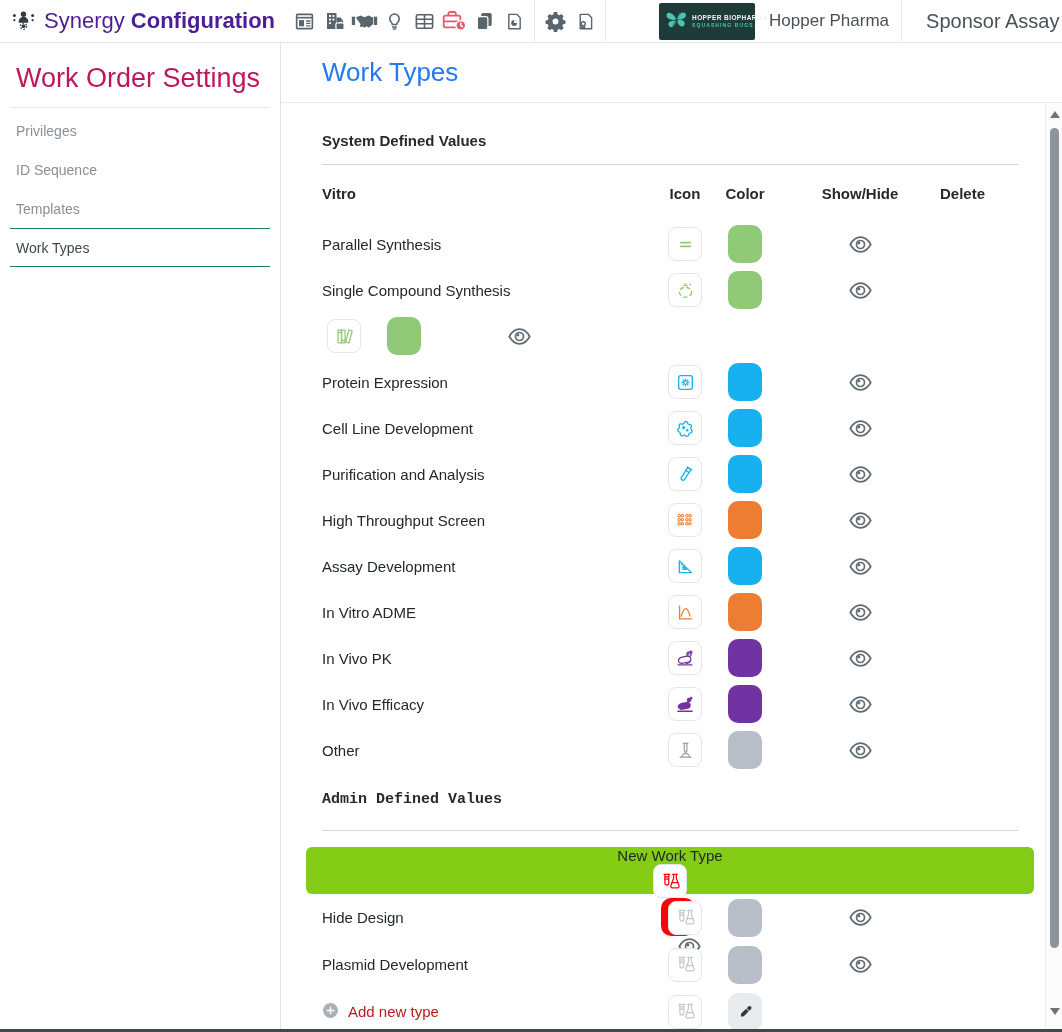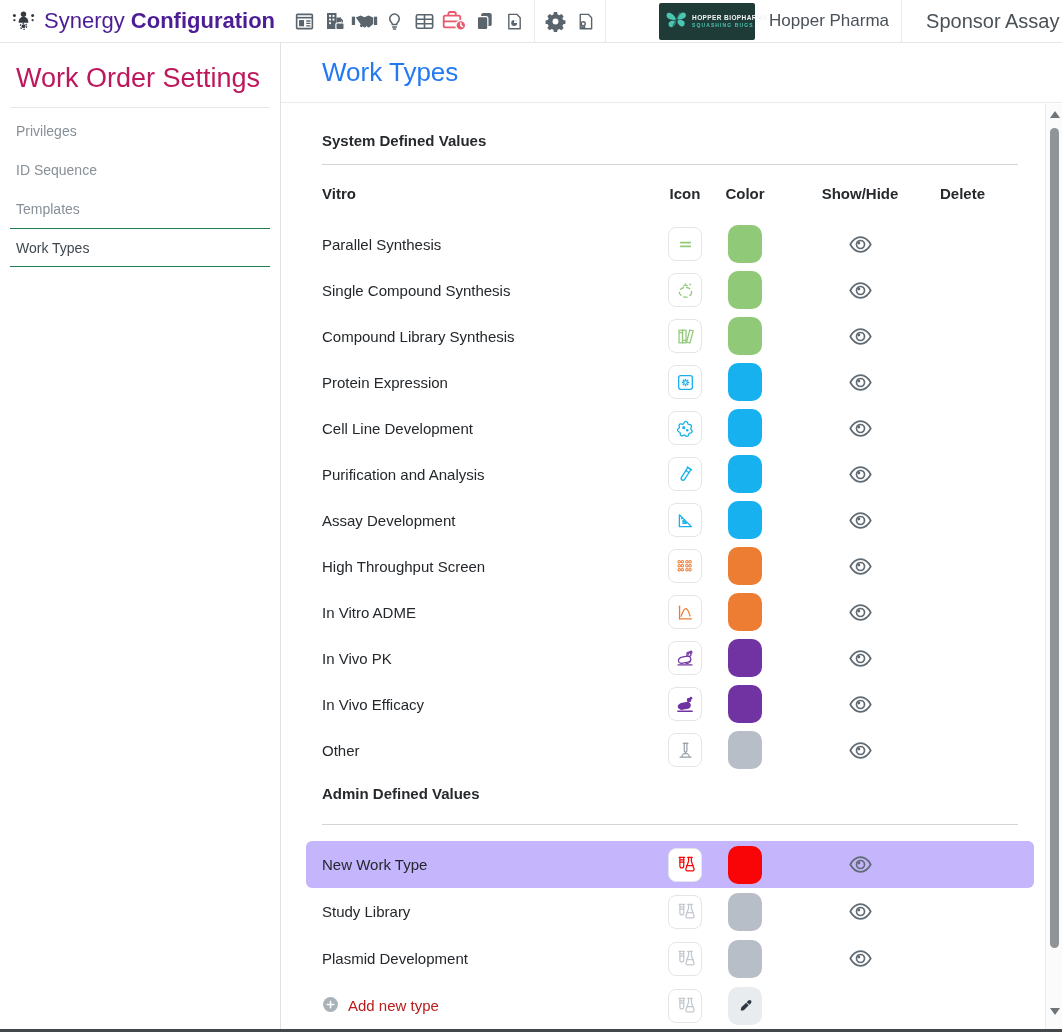--- a/index.html
+++ b/index.html
@@ -27,28 +27,28 @@
   .sb-divider { border-top:1px solid #e5e8ea; margin:13px 10px 3px; }
   .side-item { height:39px; margin:0 10px; padding-left:6px; display:flex; align-items:center; font-size:14px; color:#878f97; cursor:pointer; }
   .side-item.selected { color:#3f474e; border-top:1px solid #1e7e4e; border-bottom:1px solid #1e7e4e; }
 
   
   .main { position:absolute; left:281px; top:43px; right:0; bottom:0; background:#fff; }
   .page-header { height:60px; border-bottom:1px solid #e8eaed; display:flex; align-items:center; padding-left:41px; }
   .page-title { font-size:26px; color:#2379f2; }
   .content { padding:0 44px 0 41px; }
   .sec-heading { margin-top:29px; font-size:15px; font-weight:bold; color:#262a2e; }
-  .sec-heading.admin { margin-top:12px; }
+  .sec-heading.admin { margin-top:18px;font-family:Liberation Mono, monospace; }
   .hr { border-top:1px solid #d2d6d9; margin-top:15px; }
   .hr2 { margin-top:22px; }
 
   .thead { display:flex; align-items:center; height:56px; font-size:15px; font-weight:bold; color:#262a2e; }
   .trow { display:flex; align-items:center; height:46px; }
   .trow.admin { height:47px; }
-  .trow.hl { background:#c4b5fd; border-radius:6px; margin:0 -16px; padding:0 16px; }
+  .trow.hl { background:#84cc16; border-radius:6px; margin:0 -16px; padding:0 16px;flex-direction:column; }
   #rows-admin { padding-top:16px; }
 
   .c-label { flex:1; font-size:15px; color:#24282c; display:flex; align-items:center; gap:9px; }
   .c-icon { width:44px; display:flex; justify-content:center; }
   .c-color { width:44px; margin-left:16px; display:flex; justify-content:center; }
   .c-show { width:110px; margin-left:38px; display:flex; justify-content:center; }
   .c-del { width:78px; margin-left:25px; font-size:15px; }
   .thead .c-label { font-weight:bold; }
   .th-center { justify-content:center; text-align:center; }
 
@@ -273,21 +273,20 @@
               <svg width="23" height="17" viewBox="0 0 23 17">
                 <path d="M1.3 8.5C4 3.6 7.6 1.2 11.5 1.2s7.5 2.4 10.2 7.3c-2.7 4.9-6.3 7.3-10.2 7.3S4 13.4 1.3 8.5z" fill="none" stroke="#5F6A73" stroke-width="1.7"></path>
                 <circle cx="11.5" cy="8.5" r="4" fill="none" stroke="#5F6A73" stroke-width="1.7"></circle>
                 <circle cx="9.9" cy="7" r="1.4" fill="#5F6A73"></circle>
               </svg>
             </button>
           </div>
     <div class="c-del"></div>
   </div>
         <div class="trow ">
-    <div class="c-label">Compound Library Synthesis</div>
     <div class="c-icon">
             <button class="icon-btn">
               <svg width="21" height="21" viewBox="0 0 24 24" fill="none" stroke="#90C978" stroke-width="1.4">
                 <rect x="4.6" y="4.8" width="4" height="14.4"></rect>
                 <rect x="8.6" y="4.8" width="4" height="14.4"></rect>
                 <path d="M4.6 7.6h4M8.6 16.4h4"></path>
                 <g transform="rotate(15 17 12)">
                   <rect x="15" y="4.8" width="4" height="14.4"></rect>
                 </g>
               </svg>
@@ -360,45 +359,20 @@
         <div class="trow ">
     <div class="c-label">Purification and Analysis</div>
     <div class="c-icon">
             <button class="icon-btn">
               <svg width="21" height="21" viewBox="0 0 24 24" fill="none" stroke="#16B1EE" stroke-width="1.5" stroke-linecap="round">
                 <g transform="rotate(33 12 12)">
                   <path d="M9.9 3.8h4.2v13.4a2.1 2.1 0 01-4.2 0z"></path>
                   <path d="M8.9 3.8h6.2"></path>
                   <path d="M9.9 8h4.2"></path>
                 </g>
-              </svg>
-            </button>
-          </div>
-    <div class="c-color">
-            <button class="swatch" style="background:#16B1EE"></button>
-          </div>
-    <div class="c-show">
-            <button class="eye-btn">
-              <svg width="23" height="17" viewBox="0 0 23 17">
-                <path d="M1.3 8.5C4 3.6 7.6 1.2 11.5 1.2s7.5 2.4 10.2 7.3c-2.7 4.9-6.3 7.3-10.2 7.3S4 13.4 1.3 8.5z" fill="none" stroke="#5F6A73" stroke-width="1.7"></path>
-                <circle cx="11.5" cy="8.5" r="4" fill="none" stroke="#5F6A73" stroke-width="1.7"></circle>
-                <circle cx="9.9" cy="7" r="1.4" fill="#5F6A73"></circle>
-              </svg>
-            </button>
-          </div>
-    <div class="c-del"></div>
-  </div>
-        <div class="trow ">
-    <div class="c-label">Assay Development</div>
-    <div class="c-icon">
-            <button class="icon-btn">
-              <svg width="21" height="21" viewBox="0 0 24 24" fill="none" stroke="#16B1EE" stroke-width="1.5" stroke-linejoin="round">
-                <path d="M5 19V5.5L18.8 19z"></path>
-                <path d="M9.2 15.2v-3.6l3.8 3.6z"></path>
-                <path d="M6.9 9.2l1.1 1.1"></path>
               </svg>
             </button>
           </div>
     <div class="c-color">
             <button class="swatch" style="background:#16B1EE"></button>
           </div>
     <div class="c-show">
             <button class="eye-btn">
               <svg width="23" height="17" viewBox="0 0 23 17">
                 <path d="M1.3 8.5C4 3.6 7.6 1.2 11.5 1.2s7.5 2.4 10.2 7.3c-2.7 4.9-6.3 7.3-10.2 7.3S4 13.4 1.3 8.5z" fill="none" stroke="#5F6A73" stroke-width="1.7"></path>
@@ -437,20 +411,45 @@
               <svg width="23" height="17" viewBox="0 0 23 17">
                 <path d="M1.3 8.5C4 3.6 7.6 1.2 11.5 1.2s7.5 2.4 10.2 7.3c-2.7 4.9-6.3 7.3-10.2 7.3S4 13.4 1.3 8.5z" fill="none" stroke="#5F6A73" stroke-width="1.7"></path>
                 <circle cx="11.5" cy="8.5" r="4" fill="none" stroke="#5F6A73" stroke-width="1.7"></circle>
                 <circle cx="9.9" cy="7" r="1.4" fill="#5F6A73"></circle>
               </svg>
             </button>
           </div>
     <div class="c-del"></div>
   </div>
         <div class="trow ">
+    <div class="c-label">Assay Development</div>
+    <div class="c-icon">
+            <button class="icon-btn">
+              <svg width="21" height="21" viewBox="0 0 24 24" fill="none" stroke="#16B1EE" stroke-width="1.5" stroke-linejoin="round">
+                <path d="M5 19V5.5L18.8 19z"></path>
+                <path d="M9.2 15.2v-3.6l3.8 3.6z"></path>
+                <path d="M6.9 9.2l1.1 1.1"></path>
+              </svg>
+            </button>
+          </div>
+    <div class="c-color">
+            <button class="swatch" style="background:#16B1EE"></button>
+          </div>
+    <div class="c-show">
+            <button class="eye-btn">
+              <svg width="23" height="17" viewBox="0 0 23 17">
+                <path d="M1.3 8.5C4 3.6 7.6 1.2 11.5 1.2s7.5 2.4 10.2 7.3c-2.7 4.9-6.3 7.3-10.2 7.3S4 13.4 1.3 8.5z" fill="none" stroke="#5F6A73" stroke-width="1.7"></path>
+                <circle cx="11.5" cy="8.5" r="4" fill="none" stroke="#5F6A73" stroke-width="1.7"></circle>
+                <circle cx="9.9" cy="7" r="1.4" fill="#5F6A73"></circle>
+              </svg>
+            </button>
+          </div>
+    <div class="c-del"></div>
+  </div>
+        <div class="trow ">
     <div class="c-label">In Vitro ADME</div>
     <div class="c-icon">
             <button class="icon-btn">
               <svg width="21" height="21" viewBox="0 0 24 24" fill="none" stroke="#EC7D33" stroke-width="1.5" stroke-linecap="round">
                 <path d="M5.2 4.8v14.4"></path>
                 <path d="M5.2 19.2h13.6"></path>
                 <path d="M7 16.4q3-9 5.4-8.8t4.8 8.4" stroke-width="1.4"></path>
               </svg>
             </button>
           </div>
@@ -579,21 +578,21 @@
               <svg width="23" height="17" viewBox="0 0 23 17">
                 <path d="M1.3 8.5C4 3.6 7.6 1.2 11.5 1.2s7.5 2.4 10.2 7.3c-2.7 4.9-6.3 7.3-10.2 7.3S4 13.4 1.3 8.5z" fill="none" stroke="#5F6A73" stroke-width="1.7"></path>
                 <circle cx="11.5" cy="8.5" r="4" fill="none" stroke="#5F6A73" stroke-width="1.7"></circle>
                 <circle cx="9.9" cy="7" r="1.4" fill="#5F6A73"></circle>
               </svg>
             </button>
           </div>
     <div class="c-del"></div>
   </div>
         <div class="trow admin">
-    <div class="c-label">Study Library</div>
+    <div class="c-label">Hide Design</div>
     <div class="c-icon">
             <button class="icon-btn">
               <svg width="21" height="21" viewBox="0 0 24 24" fill="none" stroke="#C3C9CF" stroke-width="1.4" stroke-linecap="round" stroke-linejoin="round">
                 <path d="M5.6 3.8v9.8a2.2 2.2 0 004.4 0V3.8"></path>
                 <path d="M4.6 3.8h6.4"></path>
                 <path d="M5.6 6.6h4.4M5.6 9.4h4.4"></path>
                 <path d="M14.4 3.8h5.4"></path>
                 <path d="M15.5 3.8v4.4l-3.1 8.9a1.6 1.6 0 001.5 2.1h6.4a1.6 1.6 0 001.5-2.1l-3.1-8.9V3.8"></path>
                 <path d="M13.5 13.2h7.2"></path>
               </svg>

